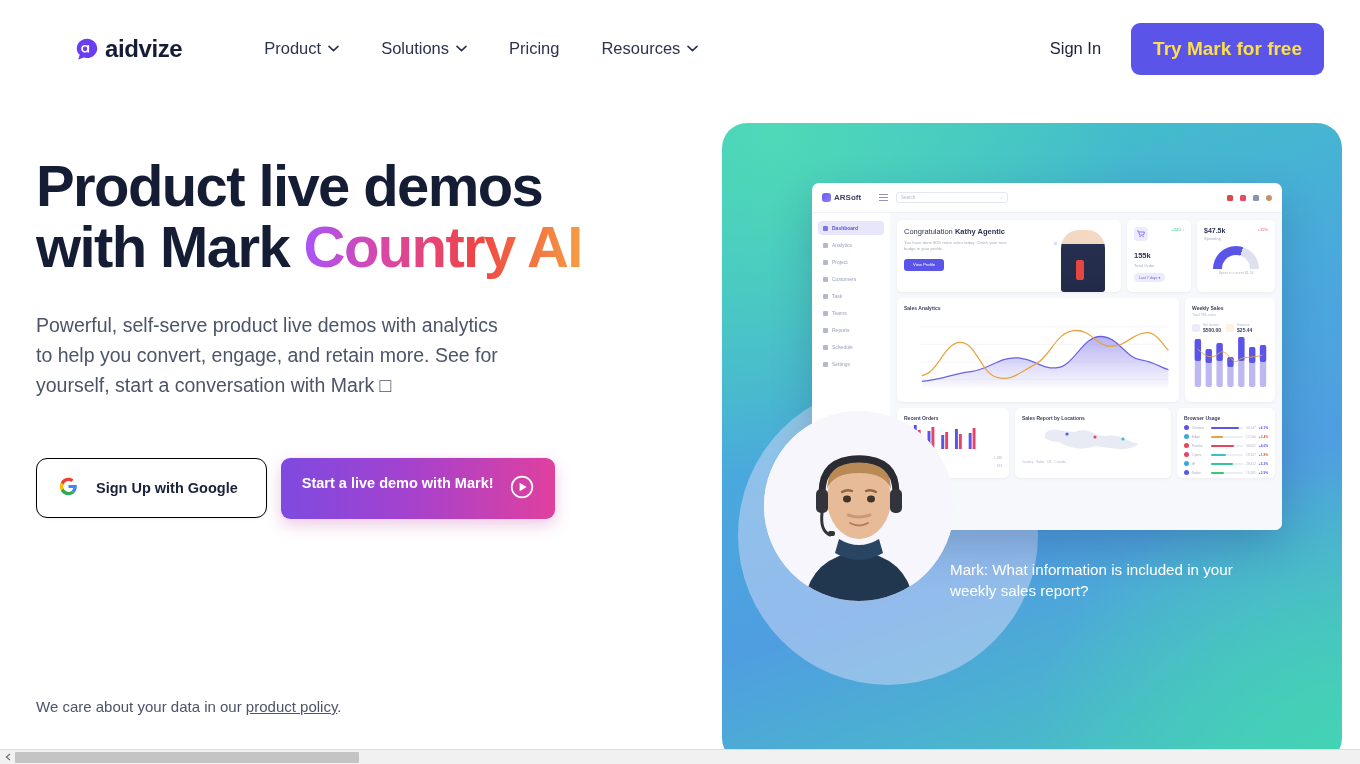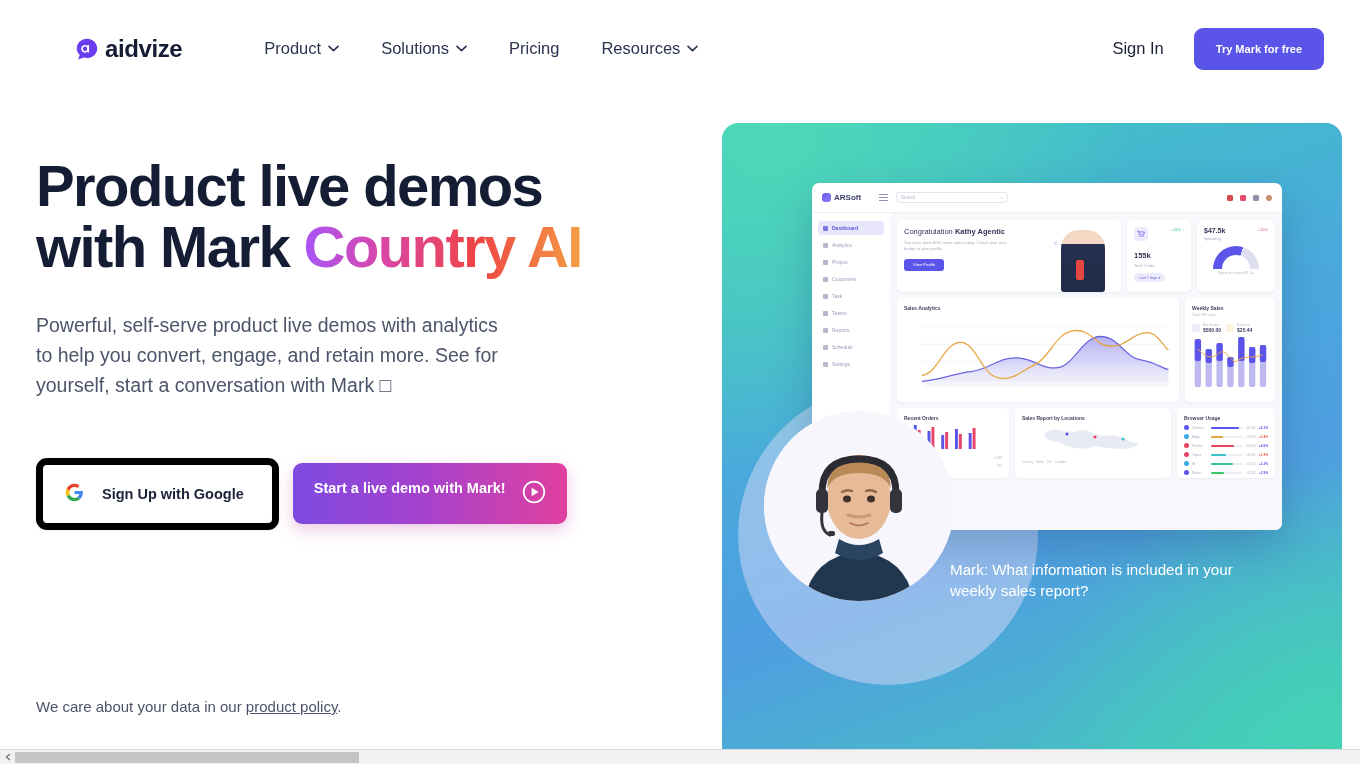--- a/index.html
+++ b/index.html
@@ -57,22 +57,22 @@
     font-size: 16.5px;
     color: #1b2138;
     padding: 14px 24px;
     background: #fff;
     border: none;
     cursor: pointer;
     font-family: inherit;
   }
   .cta-primary {
     background: #5b54e8;
-    color: #ffffff;
-    font-size: 11px;
+    color: #fde047;
+    font-size: 19px;
     font-weight: 700;
     border: none;
     border-radius: 9px;
     padding: 15px 22px;
     cursor: pointer;
     font-family: inherit;
   }
 
   
   .page { position: relative; width: 1340px; height: 667px; }
@@ -111,21 +111,21 @@
     margin-top: 57px;
     display: flex;
     align-items: center;
     gap: 14px;
   }
   .btn-google {
     display: flex;
     align-items: center;
     gap: 18px;
     background: #ffffff;
-    border: 7px solid #000000;
+    border: 1px solid #000000;
     border-radius: 11px;
     padding: 18px 28px 18px 22px;
     font-size: 14.5px;
     font-weight: 700;
     color: #1b2138;
     cursor: pointer;
     box-shadow: 0 1px 3px rgba(20,20,45,.07);
     font-family: inherit;
   }
   .btn-demo {
@@ -179,21 +179,21 @@
     white-space: nowrap;
   }
 
   
   .hero-panel {
     position: absolute;
     left: 722px;
     top: 26px;
     width: 620px;
     height: 640px;
-    border-radius: 16px;
+    border-radius: 25px;
     overflow: hidden;
     background:
       radial-gradient(120% 110% at 8% 2%, #4fd8b8 0%, rgba(79,216,184,0) 48%),
       radial-gradient(110% 100% at 100% 100%, #44d3b4 0%, rgba(68,211,180,0) 46%),
       linear-gradient(160deg, #3fc9c0 0%, #4aa8dd 42%, #4f9ee0 62%, #46c9bd 100%);
   }
   .halo {
     position: absolute;
     left: 16px;
     top: 262px;

